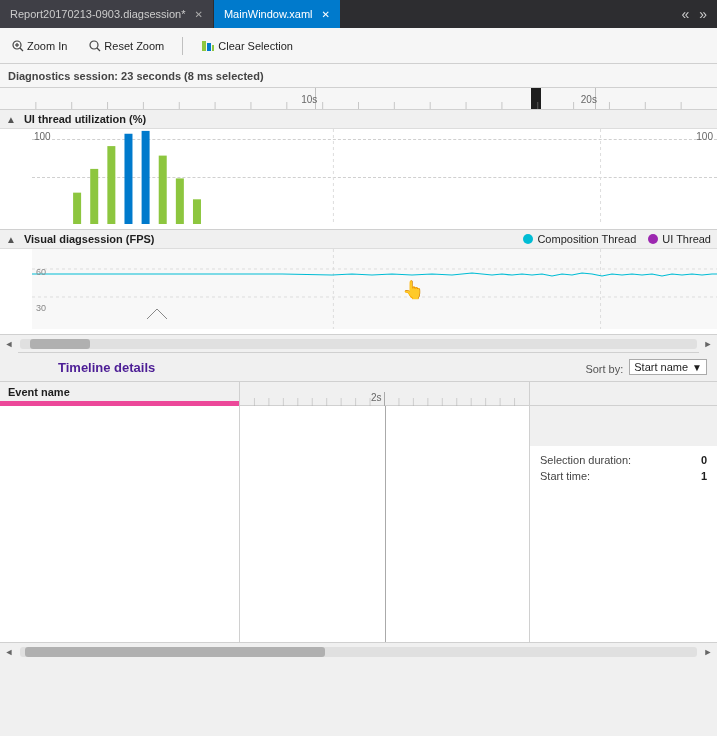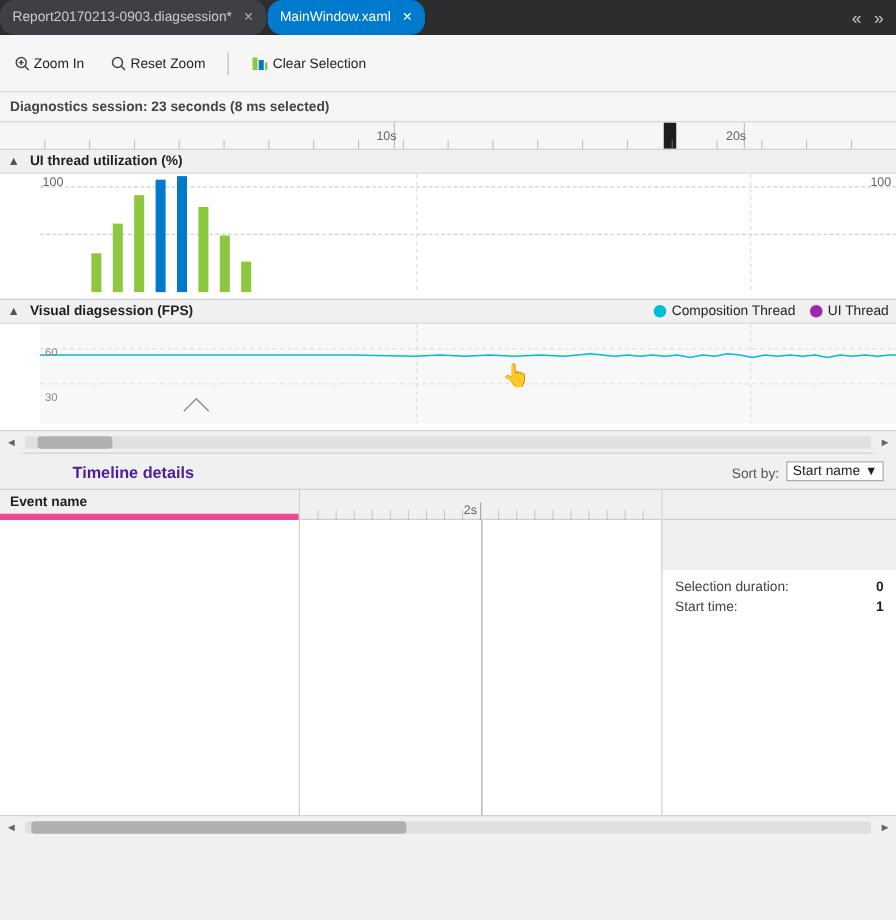--- a/index.html
+++ b/index.html
@@ -30,21 +30,20 @@
       display: flex;
       align-items: center;
       padding: 0 10px;
       font-size: 11px;
       color: #ccc;
       background: #3f3f46;
       border-right: 1px solid #2d2d30;
       cursor: pointer;
       gap: 5px;
       height: 100%;
-      border-radius: 12px;
     }
     .tab.active {
       background: #007acc;
       color: #fff;
     }
     .tab .tab-close {
       font-size: 10px;
       color: #aaa;
       cursor: pointer;
       margin-left: 4px;
@@ -58,21 +57,21 @@
       color: #ccc;
       font-size: 14px;
     }
 
     
     .toolbar {
       display: flex;
       align-items: center;
       background: #f6f6f6;
       border-bottom: 1px solid #d0d0d0;
-      height: 46px;
+      height: 36px;
       padding: 0 8px;
       gap: 14px;
     }
     .toolbar-btn {
       display: flex;
       align-items: center;
       gap: 3px;
       font-size: 11px;
       color: #1e1e1e;
       cursor: pointer;

